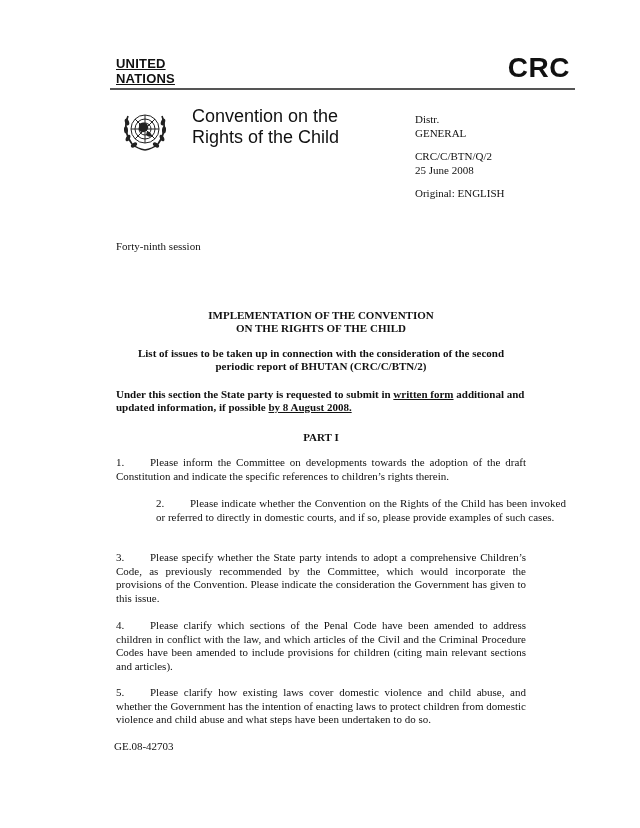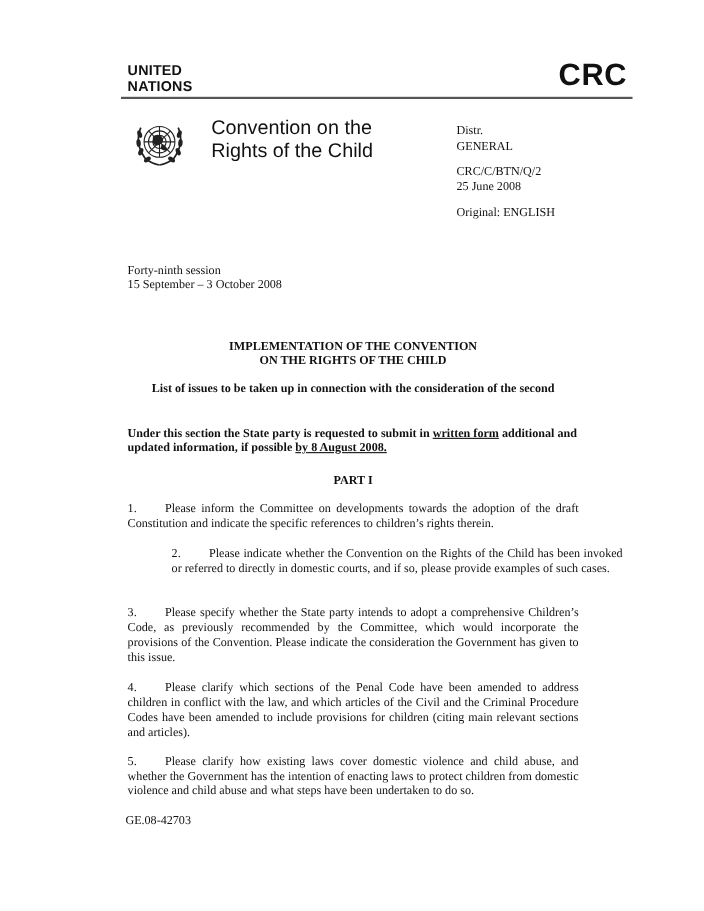--- a/index.html
+++ b/index.html
@@ -1,20 +1,20 @@
 <!DOCTYPE html>
 <html><head>
 <meta charset="utf-8">
 <style>
   html, body { margin: 0; padding: 0; background: #ffffff; }
   body { width: 640px; height: 828px; position: relative; overflow: hidden; color: #111; }
   .serif { font-family: "Liberation Serif", "DejaVu Serif", serif; }
   .sans { font-family: "Liberation Sans", "DejaVu Sans", sans-serif; }
 
-  .un-label { position: absolute; left: 116px; top: 56px; font-size: 13px; font-weight: bold; line-height: 15px; letter-spacing: 0.2px; }
+  .un-label { position: absolute; left: 116px; top: 56px; font-size: 13px; font-weight: bold; line-height: 15px; letter-spacing: 0.2px; text-decoration: underline; }
   .crc-code { position: absolute; right: 70px; top: 48px; font-size: 28px; font-weight: bold; line-height: 40px; letter-spacing: 0.5px; }
   .top-rule { position: absolute; left: 110px; top: 88px; width: 465px; height: 2px; background: #555; }
 
   .emblem { position: absolute; left: 117px; top: 106px; width: 56px; height: 48px; }
   .conv-title { position: absolute; left: 192px; top: 106px; font-size: 18px; font-weight: normal; line-height: 21px; }
 
   .meta { position: absolute; left: 415px; top: 112px; font-size: 11px; line-height: 14px; }
   .meta p { margin: 0 0 9px 0; }
 
   .committee { position: absolute; left: 116px; top: 240px; font-size: 11px; line-height: 13px; }
@@ -90,30 +90,30 @@
     <span>CRC/C/BTN/Q/2</span><br>
     <span>25 June 2008</span>
   </p>
   <p>
     <span>Original:  ENGLISH</span>
   </p>
 </div>
 
 <div class="committee serif">
   <div>Forty-ninth session</div>
-  <div>15 September – 3 October 2008</div>
 </div>
 
 <div class="center-block impl serif">
   <div>IMPLEMENTATION OF THE CONVENTION</div>
   <div>ON THE RIGHTS OF THE CHILD</div>
 </div>
 
 <div class="center-block issues serif">
   <div>List of issues to be taken up in connection with the consideration of the second</div>
+  <div>periodic report of BHUTAN (CRC/C/BTN/2)</div>
 </div>
 
 <div class="request serif">
   <span>Under this section the State party is requested to submit in </span><u>written form</u><span> additional and updated information, if possible </span><u>by 8 August 2008.</u>
 </div>
 
 <div class="center-block part serif">PART I</div>
 
 <div class="para p1 serif">
   <span class="num">1.</span><span>Please inform the Committee on developments towards the adoption of the draft Constitution and indicate the specific references to children’s rights therein.</span>

